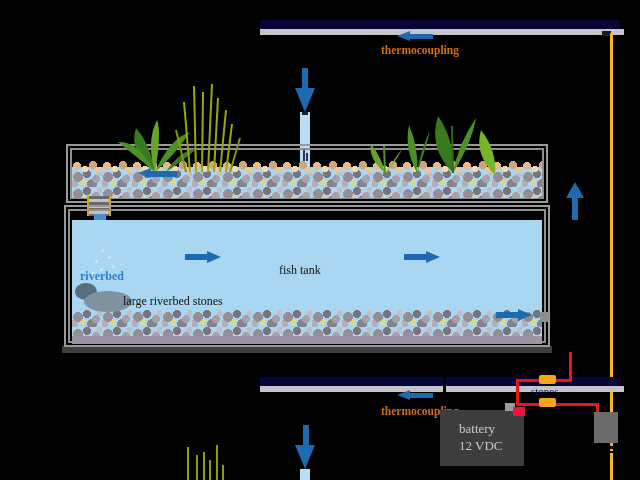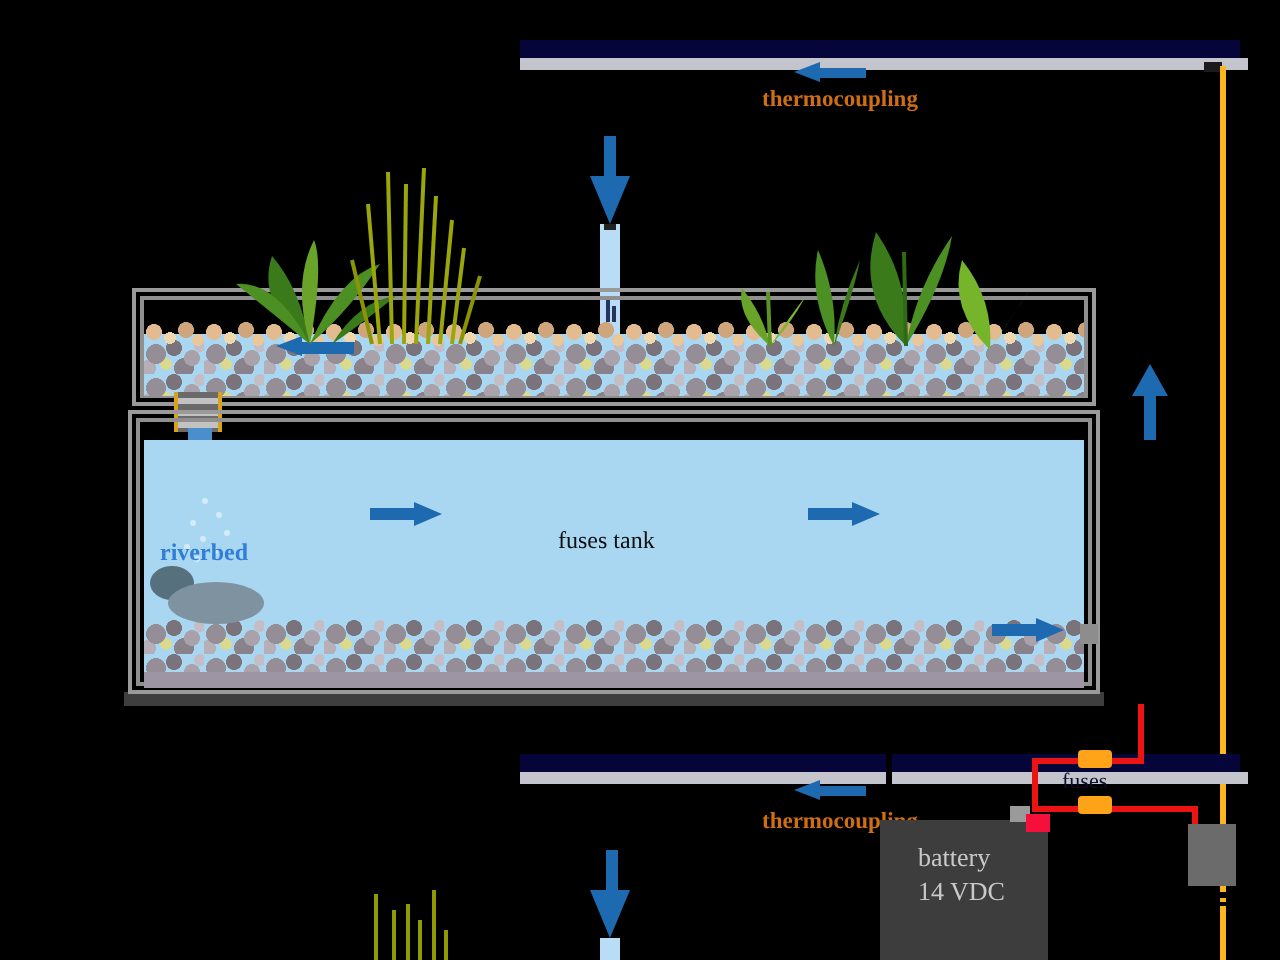--- a/index.html
+++ b/index.html
@@ -136,21 +136,22 @@
   <div class="bubble" style="left:97px;top:278px;"></div>
 
   <div class="shaft" style="left:185px;top:254px;width:22px;height:6px;"></div>
   <div class="head-right" style="left:207px;top:251px;"></div>
   <div class="shaft" style="left:404px;top:254px;width:22px;height:6px;"></div>
   <div class="head-right" style="left:426px;top:251px;"></div>
   <div class="shaft" style="left:496px;top:312px;width:22px;height:6px;"></div>
   <div class="head-right" style="left:518px;top:309px;"></div>
 
   <div class="lbl lbl-blue" style="left:80px;top:270px;">riverbed</div>
-  <div class="lbl lbl-black" style="left:279px;top:264px;">fuses tank</div>
+  <div class="lbl lbl-black" style="left:123px;top:295px;">large riverbed stones</div>
+  <div class="lbl lbl-black" style="left:279px;top:264px;">fish tank</div>
 
   <div class="head-up" style="left:566px;top:182px;"></div>
   <div class="shaft" style="left:572px;top:198px;width:6px;height:22px;"></div>
 
   <div style="left:610px;top:33px;width:3px;height:411px;background:var(--sensor-orange);"></div>
   <div style="left:610px;top:444px;width:3px;height:10px;background:repeating-linear-gradient(180deg,var(--sensor-orange) 0 2px,#000 2px 5px);"></div>
   <div style="left:610px;top:453px;width:3px;height:27px;background:var(--sensor-orange);"></div>
 
   <div class="bar-navy" style="left:260px;top:377px;width:183px;"></div>
   <div class="bar-navy" style="left:446px;top:377px;width:174px;"></div>
@@ -174,25 +175,25 @@
   </div>
 
   <div class="wire" style="left:569px;top:352px;width:3px;height:29px;"></div>
   <div class="wire" style="left:516px;top:379px;width:56px;height:3px;"></div>
   <div class="wire" style="left:516px;top:379px;width:3px;height:27px;"></div>
   <div class="wire" style="left:516px;top:403px;width:83px;height:3px;"></div>
   <div class="wire" style="left:596px;top:403px;width:3px;height:11px;"></div>
 
   <div class="fuse" style="left:539px;top:375px;width:17px;height:9px;z-index:6;"></div>
   <div class="fuse" style="left:539px;top:398px;width:17px;height:9px;z-index:6;"></div>
-  <div class="lbl" style="left:531px;top:386px;font-size:11px;color:#0d0d2d;z-index:7;">fuses</div>
+  <div class="lbl" style="left:531px;top:386px;font-size:11px;color:#0d0d2d;z-index:7;">stones</div>
 
   <div style="left:505px;top:403px;width:10px;height:8px;background:#9a9a9a;z-index:6;"></div>
   <div style="left:513px;top:407px;width:12px;height:9px;background:#f5103c;z-index:6;"></div>
 
-  <div style="left:440px;top:410px;width:84px;height:70px;background:var(--battery-gray);z-index:5;">
+  <div style="left:440px;top:410px;width:84px;height:56px;background:var(--battery-gray);z-index:5;">
     <div class="lbl" style="left:19px;top:12px;font-size:13px;color:#c9c9c9;">battery</div>
-    <div class="lbl" style="left:19px;top:29px;font-size:13px;color:#c9c9c9;">14 VDC</div>
+    <div class="lbl" style="left:19px;top:29px;font-size:13px;color:#c9c9c9;">12 VDC</div>
   </div>
 
   <div style="left:594px;top:412px;width:24px;height:31px;background:var(--controller-gray);z-index:5;"></div>
 
 </div>
 
 </body></html>

